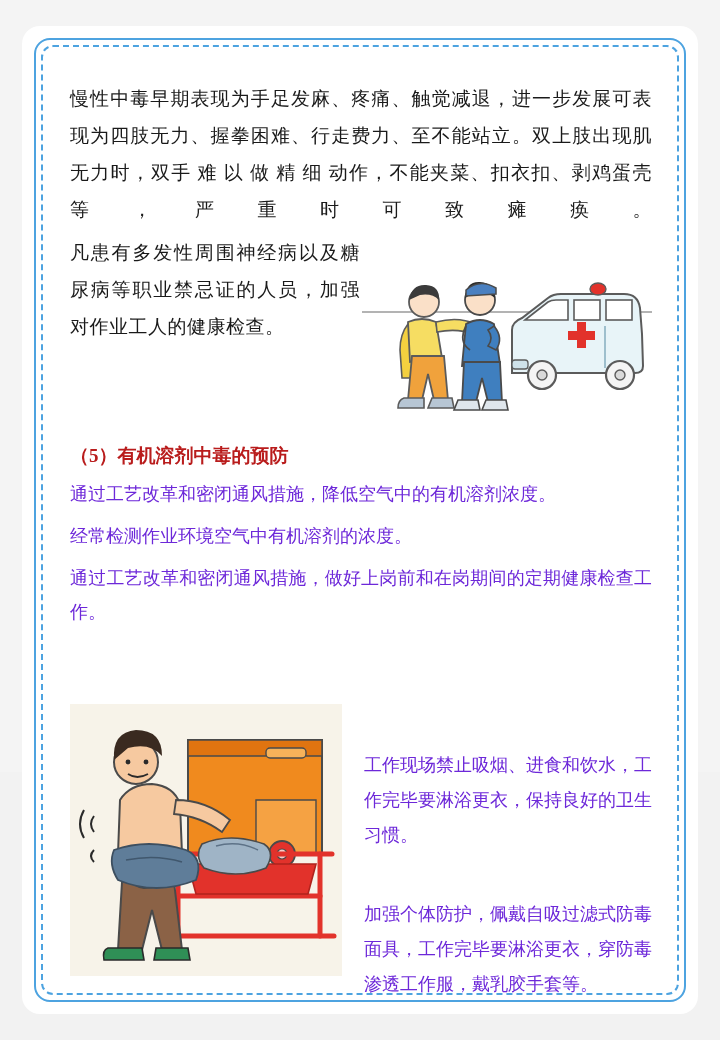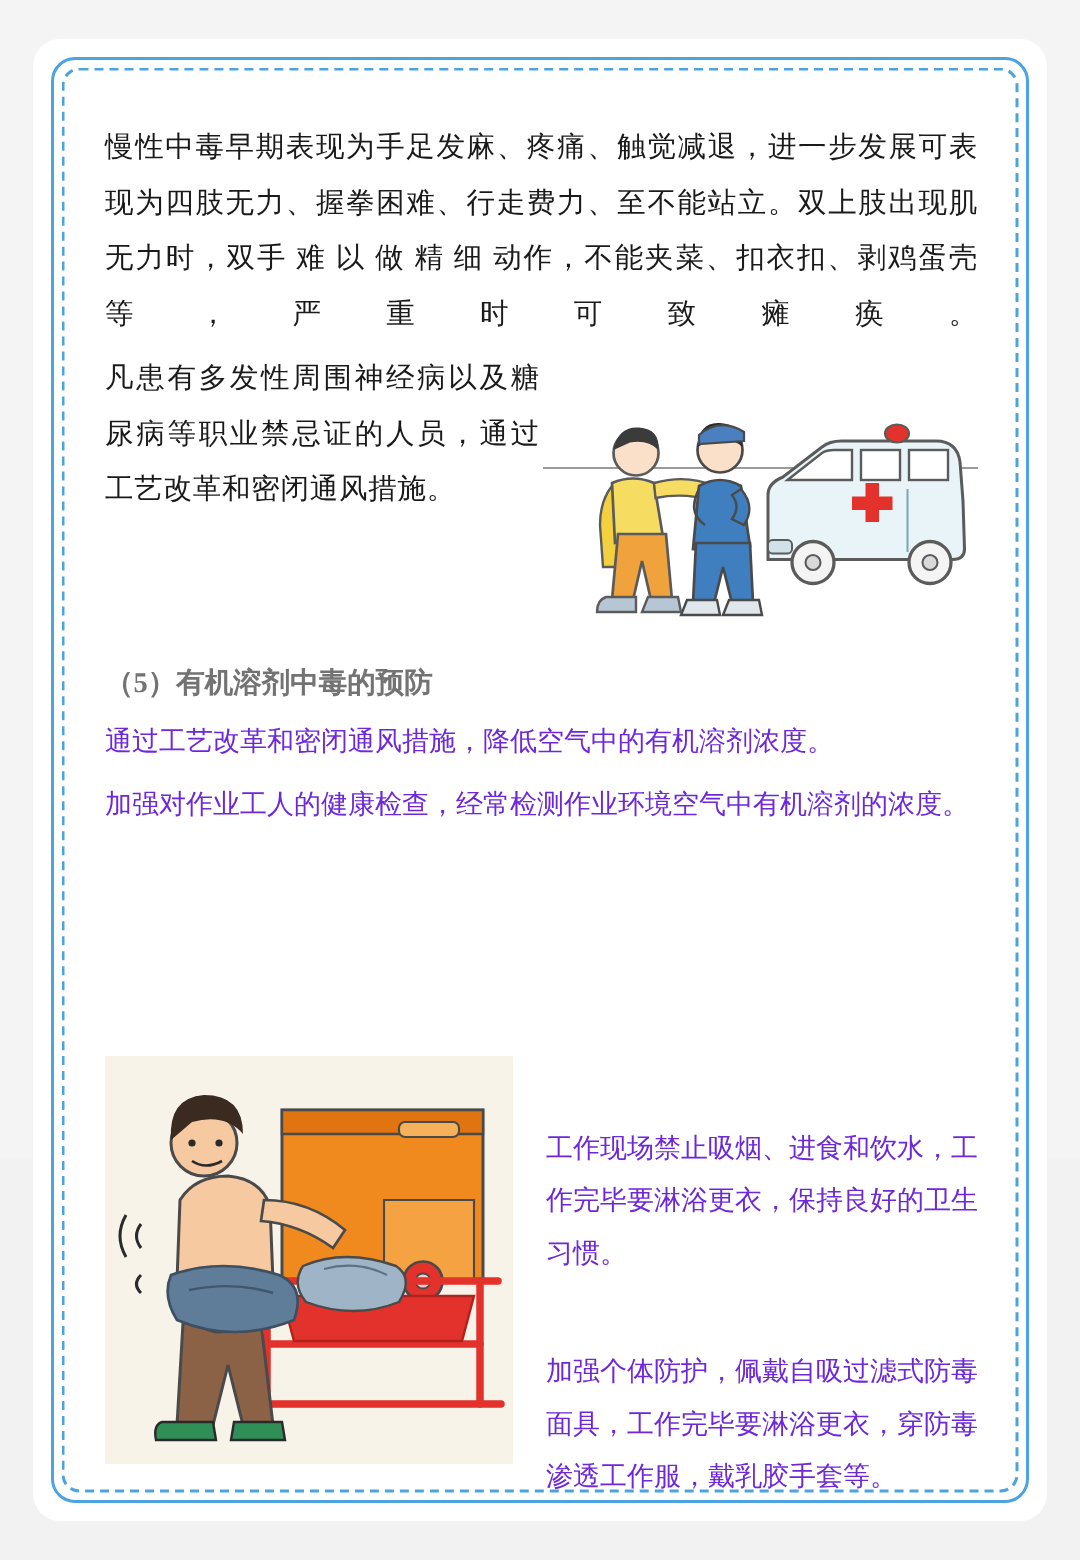--- a/index.html
+++ b/index.html
@@ -74,21 +74,21 @@
     text-align: justify;
     text-align-last: justify;
   }
   .para-wrap {
     width: 290px;
   }
   .heading {
     font-size: 19px;
     line-height: 34px;
     font-weight: bold;
-    color: #737373;
+    color: #b91c1c;
     margin: 10px 0 4px 0;
     font-family: "Liberation Serif", serif;
   }
   .body-text {
     font-size: 18px;
     line-height: 34px;
     color: #6d28d9;
     margin: 0 0 8px 0;
     text-align: justify;
     font-family: "Liberation Serif", serif;
@@ -196,29 +196,30 @@
           <path d="M132 88 Q142 100 134 112 L126 108 Q132 100 126 92 Z" fill="#3f7fbf" stroke="#4a4a4a" stroke-width="1.6"></path>
 
           <path d="M102 124 L138 124 L140 164 L126 164 L120 140 L114 164 L100 164 Z" fill="#3f7fbf" stroke="#4a4a4a" stroke-width="1.8"></path>
           <path d="M96 162 L116 162 L118 172 L92 172 Z" fill="#dfe6ec" stroke="#4a4a4a" stroke-width="1.6"></path>
           <path d="M124 162 L144 162 L146 172 L120 172 Z" fill="#dfe6ec" stroke="#4a4a4a" stroke-width="1.6"></path>
         </g>
       </svg>
     </div>
 
     <div class="para-wrap">
-      <p class="para">凡患有多发性周围神经病以及糖尿病等职业禁忌证的人员，通过工艺改革和密闭通风措施。</p>
+      <p class="para">凡患有多发性周围神经病以及糖尿病等职业禁忌证的人员，加强对作业工人的健康检查。</p>
     </div>
 
     <div style="height:78px"></div>
 
     <h3 class="heading">（5）有机溶剂中毒的预防</h3>
 
     <p class="body-text">通过工艺改革和密闭通风措施，降低空气中的有机溶剂浓度。</p>
-    <p class="body-text">加强对作业工人的健康检查，经常检测作业环境空气中有机溶剂的浓度。</p>
+    <p class="body-text">经常检测作业环境空气中有机溶剂的浓度。</p>
+    <p class="body-text">通过工艺改革和密闭通风措施，做好上岗前和在岗期间的定期健康检查工作。</p>
 
     <div class="fig2">
       <svg width="272" height="272" viewBox="0 0 272 272" xmlns="http://www.w3.org/2000/svg">
         <rect x="0" y="0" width="272" height="272" fill="#f7f3e9"></rect>
 
         <g>
           <path d="M118 36 L252 36 L252 150 L118 150 Z" fill="#f08a1e" stroke="#4a4a4a" stroke-width="2"></path>
           <path d="M118 36 L252 36 L252 52 L118 52 Z" fill="#e07410" stroke="#4a4a4a" stroke-width="1.6"></path>
           <rect x="196" y="44" width="40" height="10" rx="4" fill="#f6b25a" stroke="#4a4a4a" stroke-width="1.4"></rect>
           <path d="M186 96 L246 96 L246 150 L186 150 Z" fill="#f5a243" stroke="#4a4a4a" stroke-width="1.4"></path>

